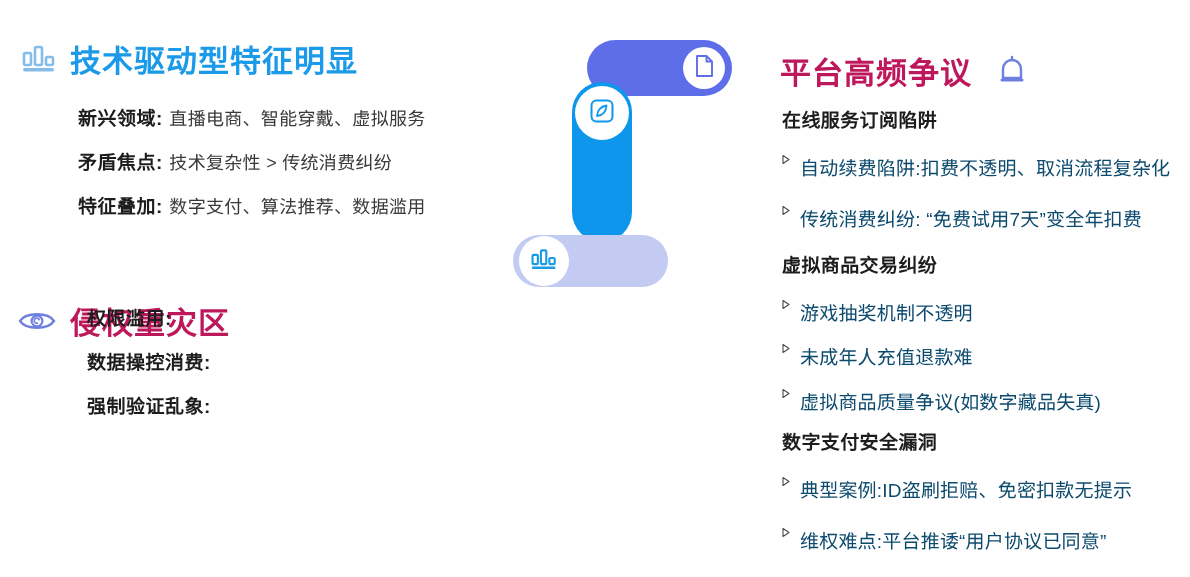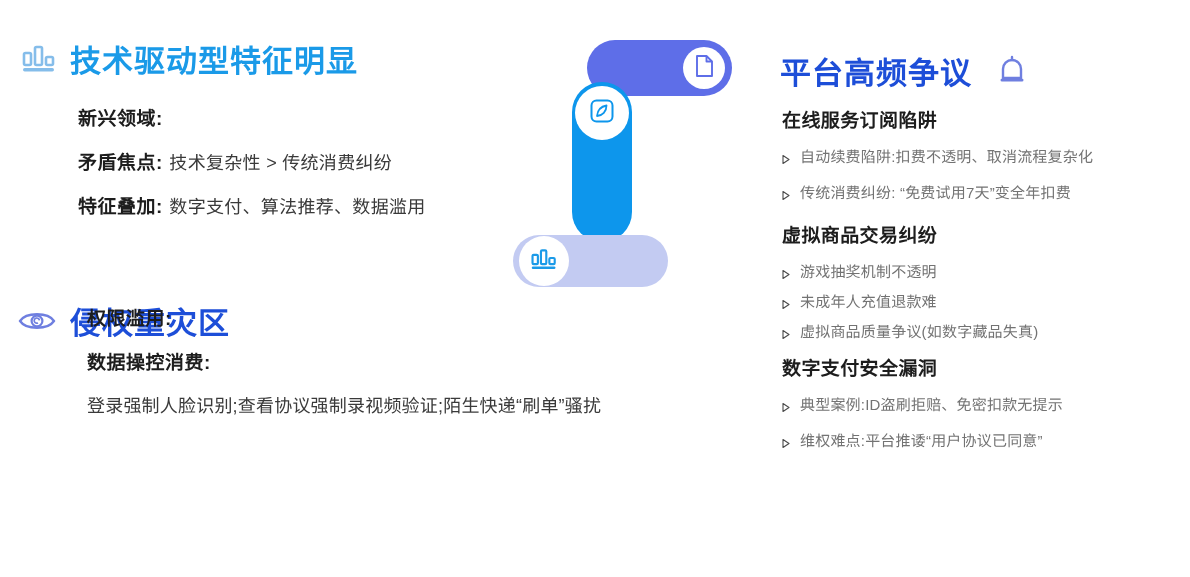--- a/index.html
+++ b/index.html
@@ -40,21 +40,21 @@
     display: block;
     line-height: 0;
   }
   .sec-title {
     font-size: 31px;
     font-weight: bold;
     letter-spacing: 1px;
     white-space: nowrap;
   }
   .sec-title.cyan { color: #1a9ae8; }
-  .sec-title.indigo { color: #1d4ed8; }
+  .sec-title.indigo { color: #be185d; }
 
   #head-tech { position: absolute; left: 22px; top: 36px; }
   #head-infr { position: absolute; left: 18px; top: 262px; margin-top: 36px; }
 
   
   .def-list {
     position: absolute;
     left: 78px;
     top: 103px;
     width: 470px;
@@ -203,24 +203,25 @@
     white-space: nowrap;
   }
   .r-bullet {
     width: 12px;
     flex: 0 0 12px;
     margin-top: 7px;
     margin-right: 6px;
     line-height: 0;
   }
   .r-text {
-    font-size: 15px;
-    color: #737373;
+    font-size: 19px;
+    color: #0c4a6e;
     letter-spacing: 0.2px;
     line-height: 1.2;
+    margin-top: 10px;
   }
   .tight .r-item { margin-bottom: 12px; }
 </style>
 </head>
 <body>
 
 <div class="canvas">
 
   <div class="col-left">
 
@@ -233,20 +234,21 @@
           <rect x="1" y="24" width="31" height="3.4" rx="1.7" fill="#85bdea"></rect>
         </svg>
       </span>
       <span class="sec-title cyan">技术驱动型特征明显</span>
     </div>
 
     <div class="def-list">
       <div class="def-row">
         <span class="def-term">新兴领域</span>
         <span class="def-colon">:</span>
+        <span class="def-desc">直播电商、智能穿戴、虚拟服务</span>
       </div>
       <div class="def-row">
         <span class="def-term">矛盾焦点</span>
         <span class="def-colon">:</span>
         <span class="def-desc">技术复杂性 &gt; 传统消费纠纷</span>
       </div>
       <div class="def-row">
         <span class="def-term">特征叠加</span>
         <span class="def-colon">:</span>
         <span class="def-desc">数字支付、算法推荐、数据滥用</span>
@@ -265,21 +267,21 @@
     </div>
 
     <div class="sub-list">
       <div class="sub-block">
         <div class="sub-title">权限滥用:</div>
       </div>
       <div class="sub-block">
         <div class="sub-title">数据操控消费:</div>
       </div>
       <div class="sub-block">
-        <div class="sub-body">登录强制人脸识别;查看协议强制录视频验证;陌生快递“刷单”骚扰</div>
+        <div class="sub-title">强制验证乱象:</div>
       </div>
     </div>
   </div>
 
   <div class="center-art">
 
     <div class="pill pill-top"></div>
     <div class="pill pill-mid"></div>
     <div class="pill pill-bot"></div>
 

